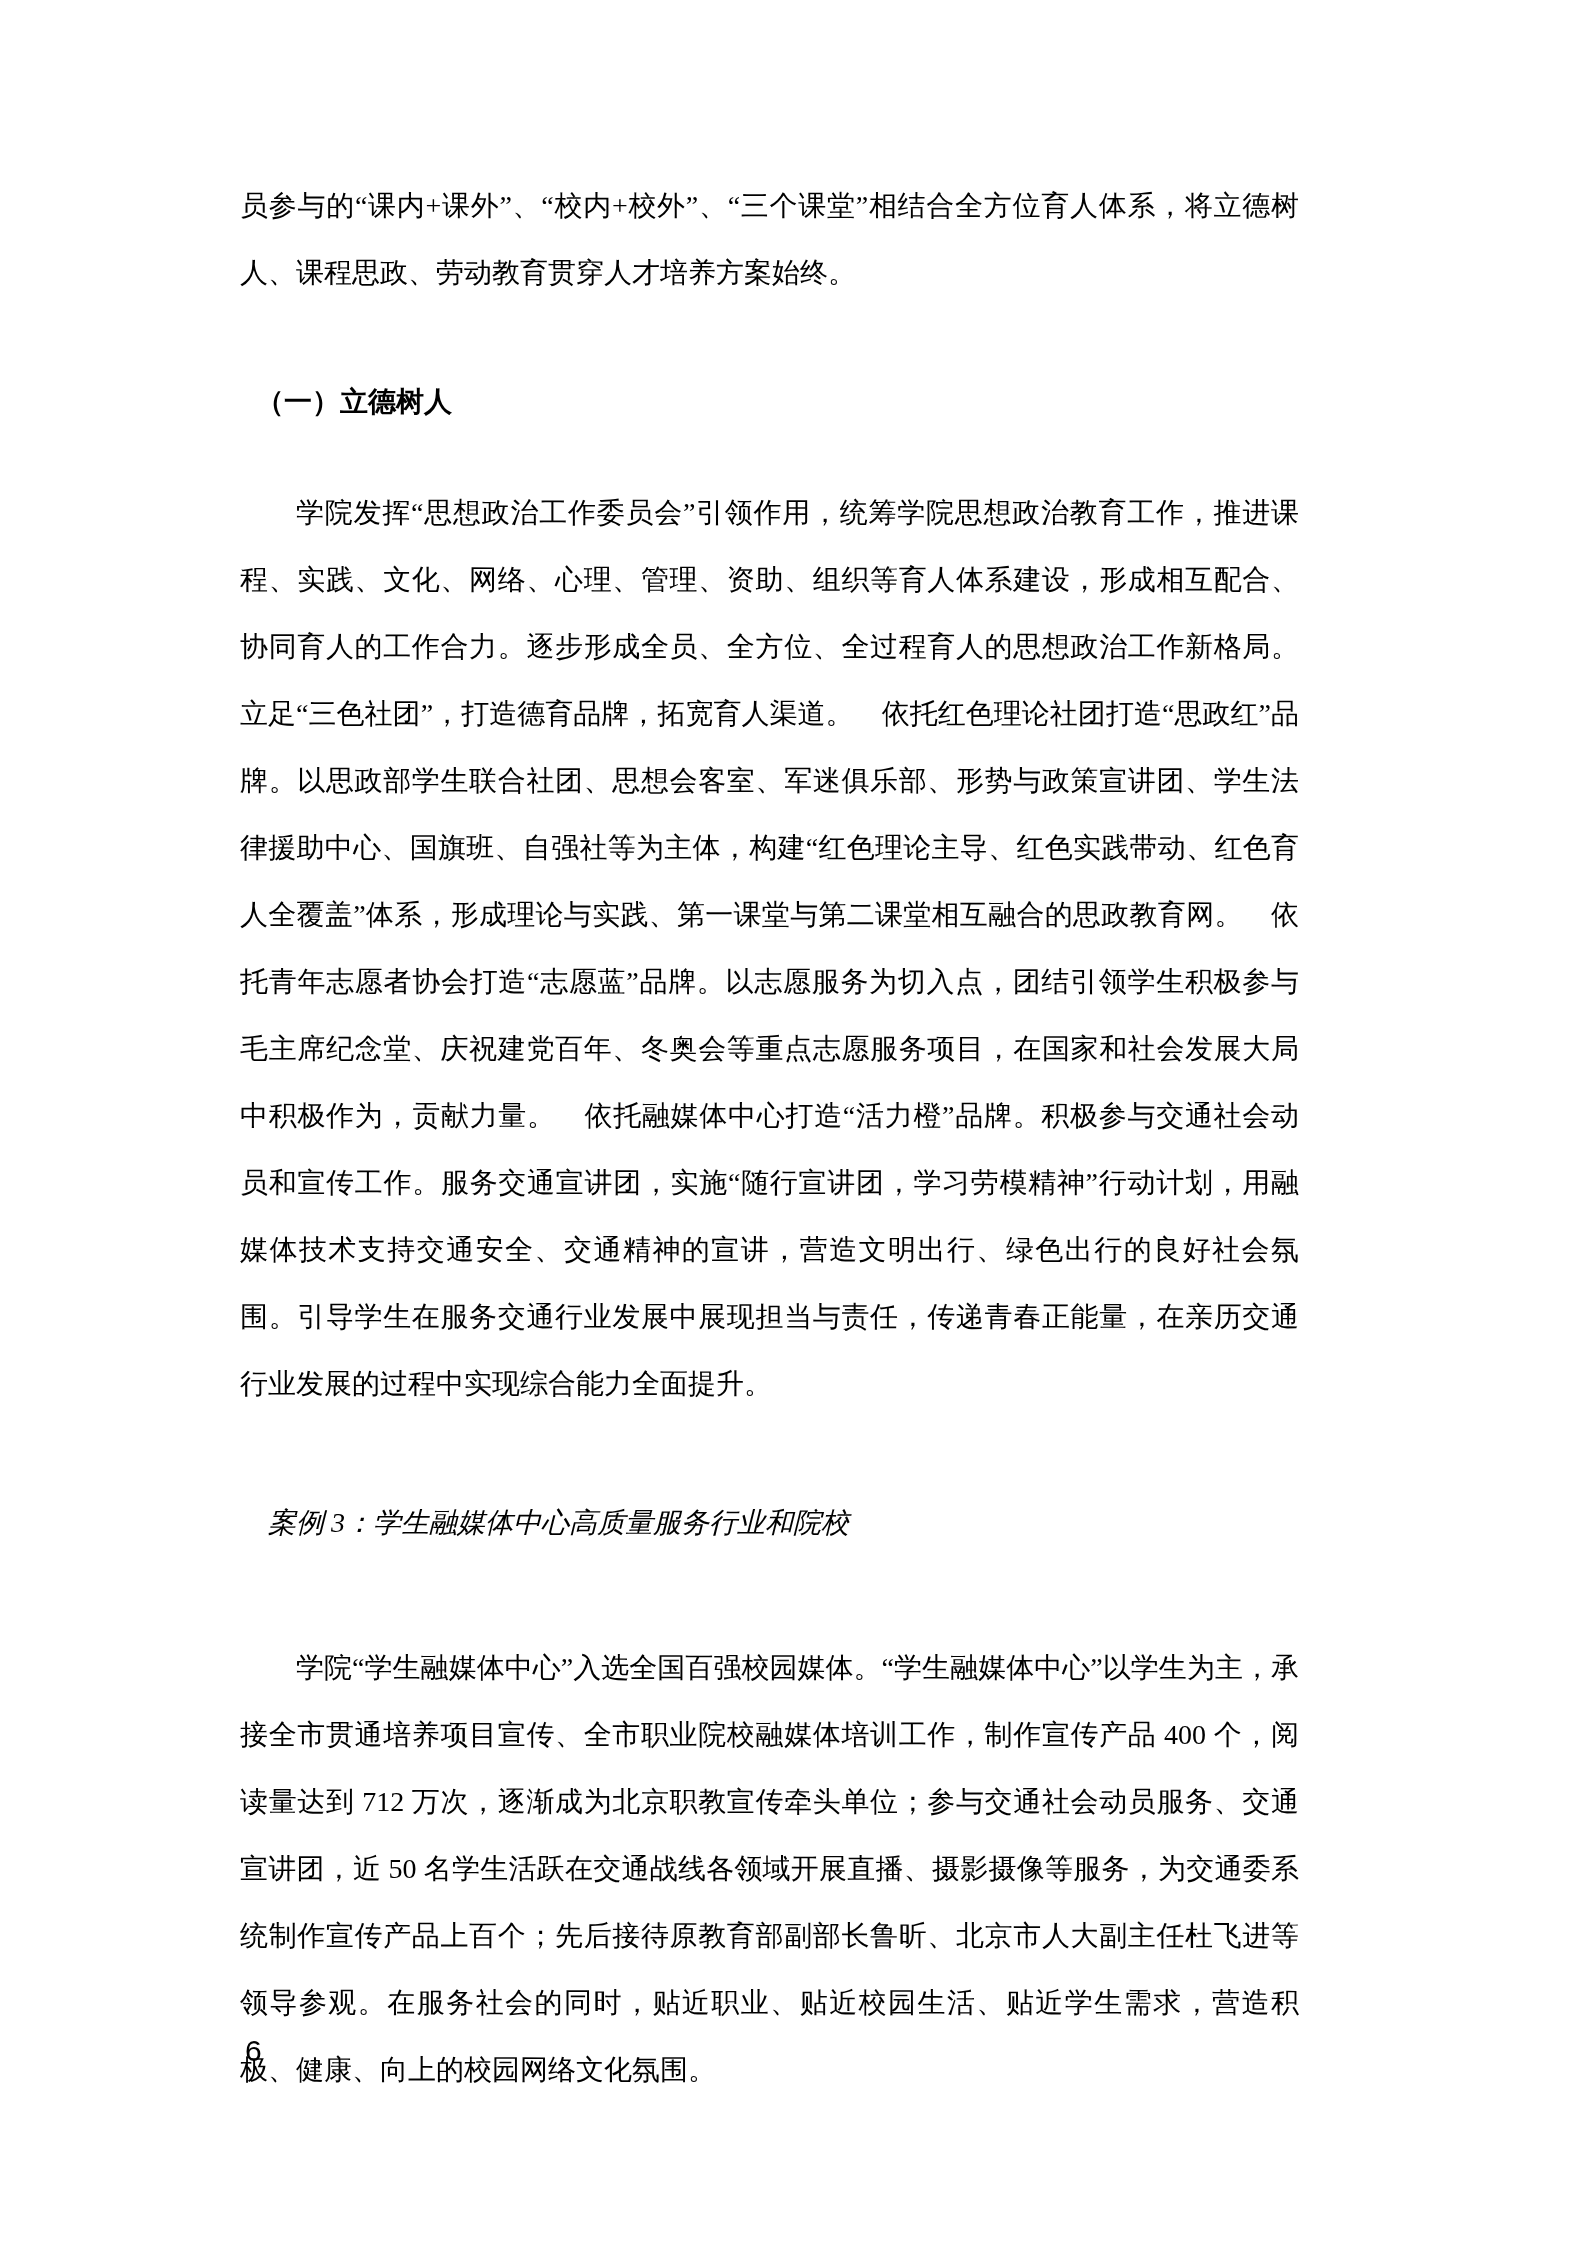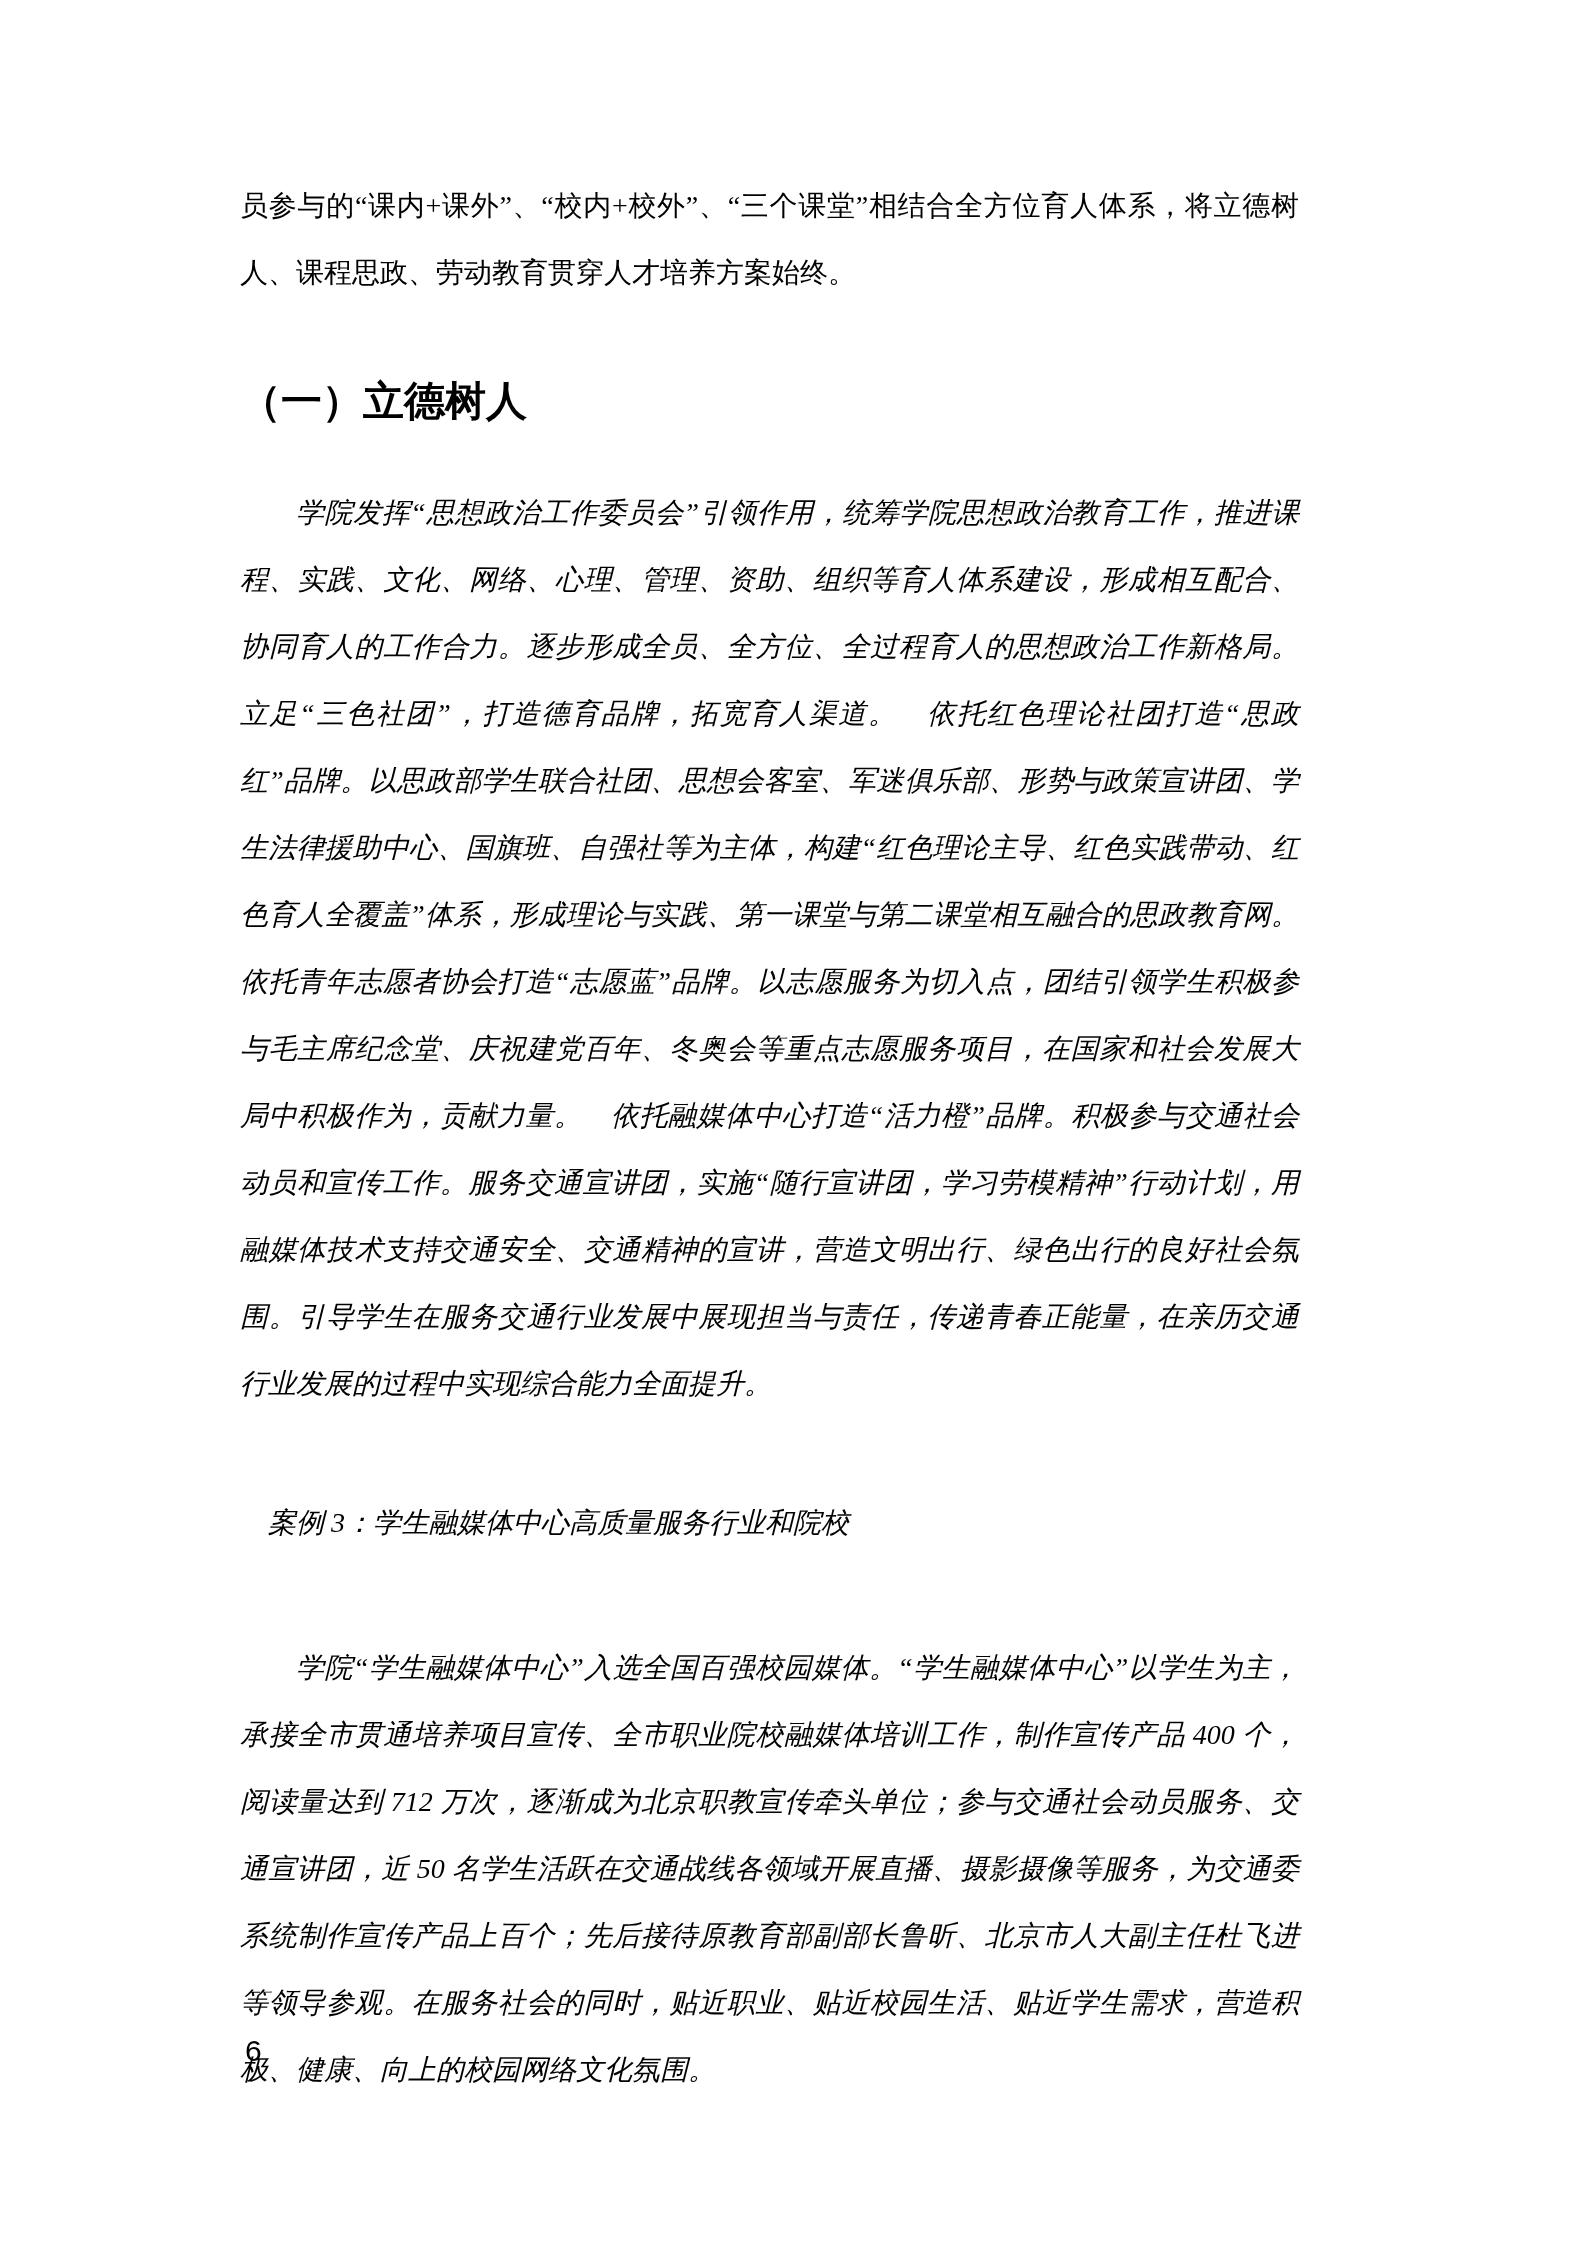--- a/index.html
+++ b/index.html
@@ -18,25 +18,25 @@
     font-family: "Liberation Serif", "DejaVu Serif", serif;
     font-size: 28px;
     line-height: 67px;
     color: #000000;
   }
   .para {
     margin: 0;
     text-align: justify;
     text-justify: inter-character;
   }
-  .indent-2 { text-indent: 2em; font-style: italic; }
+  .indent-2 { text-indent: 2em; }
   .indent-1 { text-indent: 1em; font-style: italic; }
   .section-heading {
-    margin: 62px 0 44px 0;
-    font-size: 41px;
+    margin: 62px 0 44px 16px;
+    font-size: 28px;
     font-weight: bold;
     line-height: 67px;
     text-align: left;
   }
   .case-heading {
     margin-top: 72px;
     margin-bottom: 78px;
     text-align: left;
   }
   .page-number {

